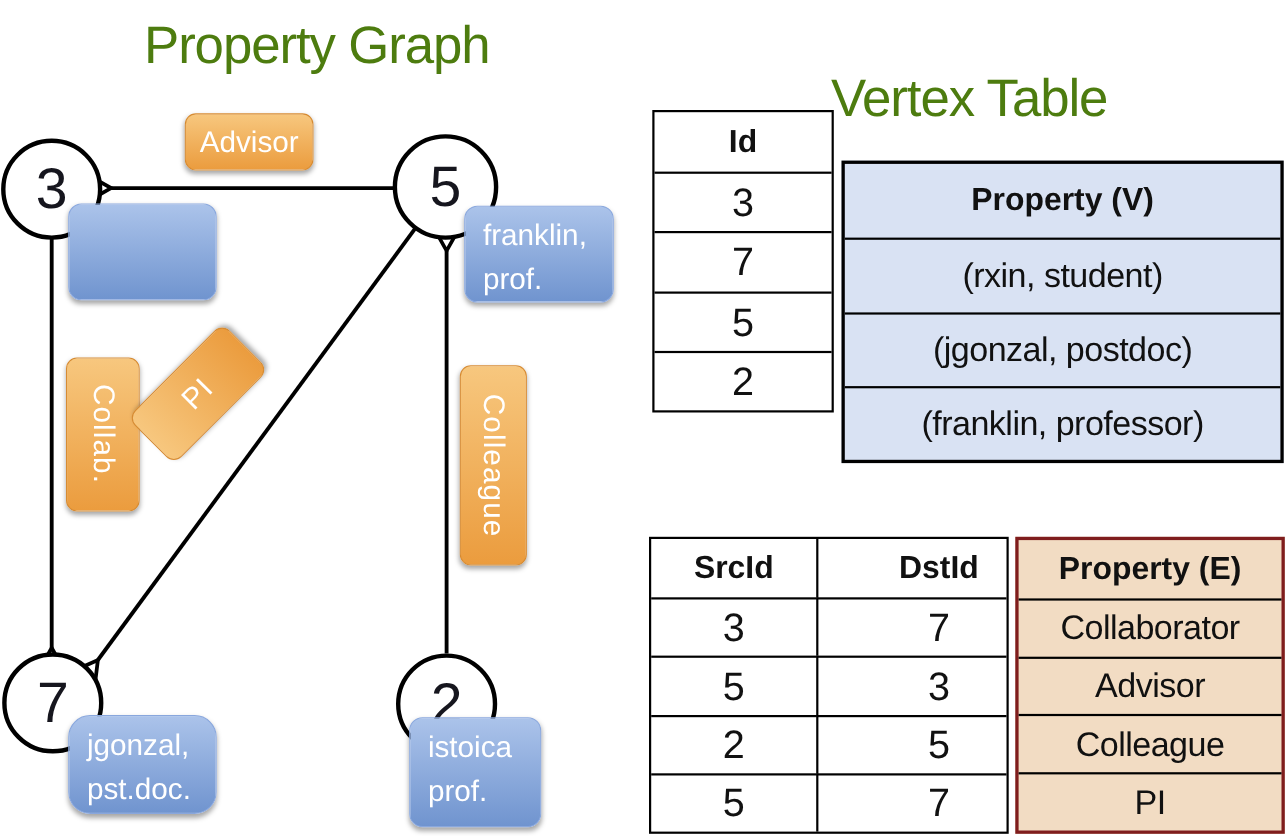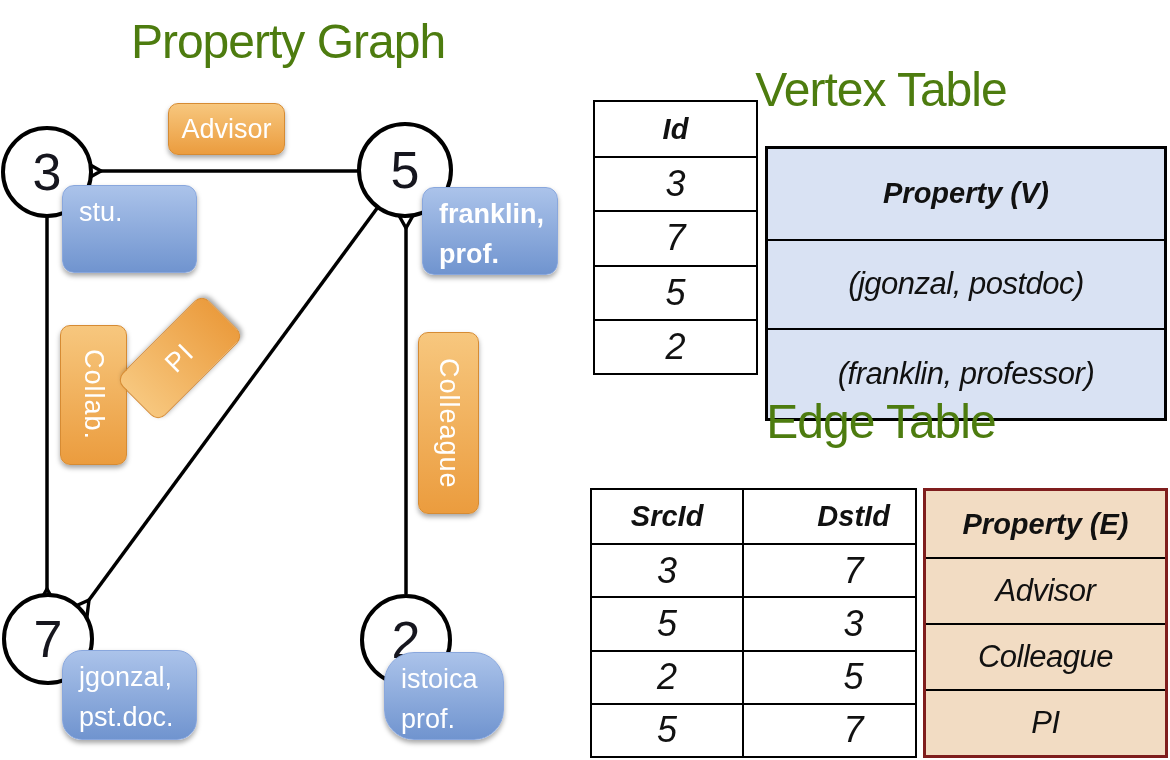--- a/index.html
+++ b/index.html
@@ -41,21 +41,21 @@
     padding:6px 0 0 16px;box-sizing:border-box;
   }
 
   
   .tcol{position:absolute;display:grid;grid-auto-rows:1fr;box-sizing:border-box;}
   .idcol{left:593px;top:100px;width:165px;height:275px;border:2px solid #000;background:#fff;}
   .vpropcol{left:765px;top:100px;width:402px;height:275px;border:3px solid #000;background:#d9e2f3;margin-top:46px;}
   .srcdst{left:590px;top:488px;width:327px;height:270px;border:2px solid #000;background:#fff;
           grid-template-columns:1fr 1.15fr;}
   .epropcol{left:923px;top:488px;width:245px;height:270px;border:3px solid #7f1d1d;background:#f2dcc3;}
-  .cell{display:flex;align-items:center;justify-content:center;border-top:2px solid #000;font-style:italic;}
+  .cell{display:flex;align-items:center;justify-content:center;border-top:2px solid #000;}
   .cell.first{border-top:none;}
   .srcdst .cell.c2{border-left:2px solid #000;padding-left:48px;}
   .cell.head{font-weight:700;font-size:29px;}
   .cell.num{font-size:36px;}
   .cell.txt{font-size:31px;letter-spacing:-0.5px;}
 </style>
 </head>
 <body>
 
 <div class="canvas">
@@ -99,66 +99,66 @@
     <span class="vtext">Collab.</span>
   </div>
   <div class="tag pi" style="left:150px;top:297px;width:58px;height:120px;">
     <span class="vtext">PI</span>
   </div>
   <div class="tag" style="left:418px;top:332px;width:59px;height:180px;">
     <span class="vtext">Colleague</span>
   </div>
 
   <div class="prop" style="left:62px;top:185px;width:135px;height:88px;">
-    <div>stu.</div>
   </div>
-  <div class="prop" style="left:422px;top:187px;width:136px;height:88px;font-weight:bold;">
+  <div class="prop" style="left:422px;top:187px;width:136px;height:88px;">
     <div>franklin,</div>
     <div>prof.</div>
   </div>
   <div class="prop" style="left:62px;top:650px;width:135px;height:90px;border-radius:20px;">
     <div>jgonzal,</div>
     <div>pst.doc.</div>
   </div>
-  <div class="prop" style="left:384px;top:652px;width:120px;height:88px;border-radius:30px;">
+  <div class="prop" style="left:372px;top:652px;width:120px;height:100px;">
     <div>istoica</div>
     <div>prof.</div>
   </div>
 
   <h1 class="title vtx-title">Vertex Table</h1>
 
   <div class="tcol idcol">
     <div class="cell head first">Id</div>
     <div class="cell num">3</div>
     <div class="cell num">7</div>
     <div class="cell num">5</div>
     <div class="cell num">2</div>
   </div>
 
   <div class="tcol vpropcol">
     <div class="cell head first">Property (V)</div>
+    <div class="cell txt">(rxin, student)</div>
     <div class="cell txt">(jgonzal, postdoc)</div>
     <div class="cell txt">(franklin, professor)</div>
   </div>
 
-  <h1 class="title edg-title">Edge Table</h1>
 
   <div class="tcol srcdst">
     <div class="cell head first">SrcId</div>
     <div class="cell head first c2">DstId</div>
     <div class="cell num">3</div>
     <div class="cell num c2">7</div>
     <div class="cell num">5</div>
     <div class="cell num c2">3</div>
     <div class="cell num">2</div>
     <div class="cell num c2">5</div>
     <div class="cell num">5</div>
     <div class="cell num c2">7</div>
   </div>
 
   <div class="tcol epropcol">
     <div class="cell head first">Property (E)</div>
+    <div class="cell txt">Collaborator</div>
     <div class="cell txt">Advisor</div>
     <div class="cell txt">Colleague</div>
     <div class="cell txt">PI</div>
   </div>
 
 </div>
 
 </body></html>

